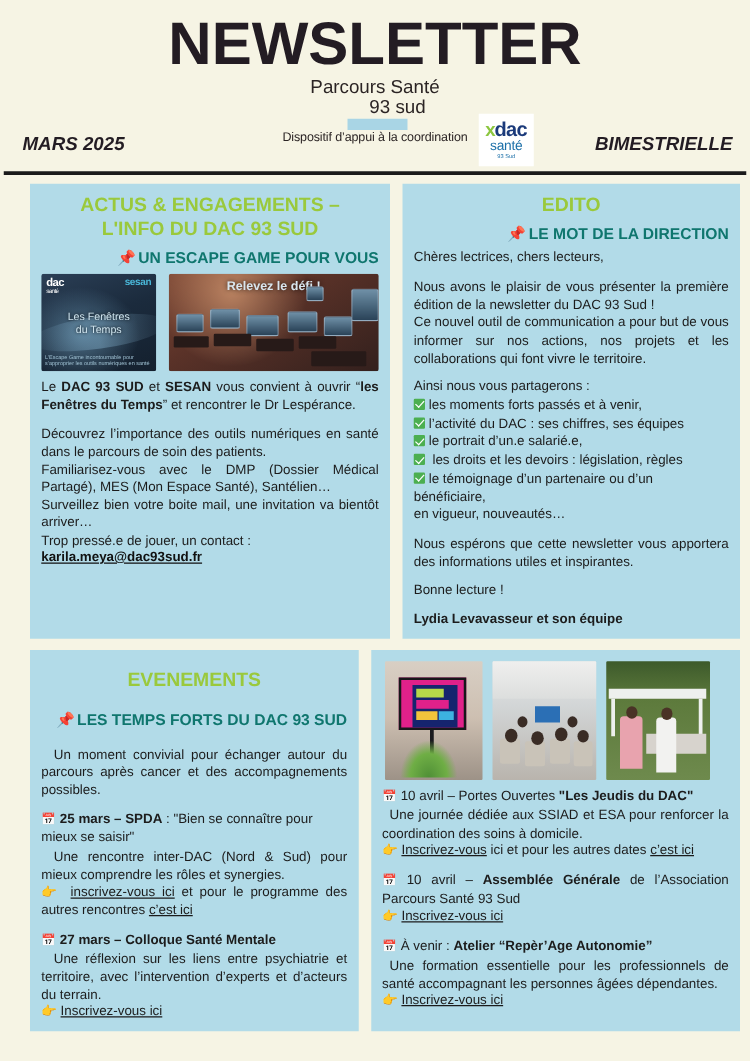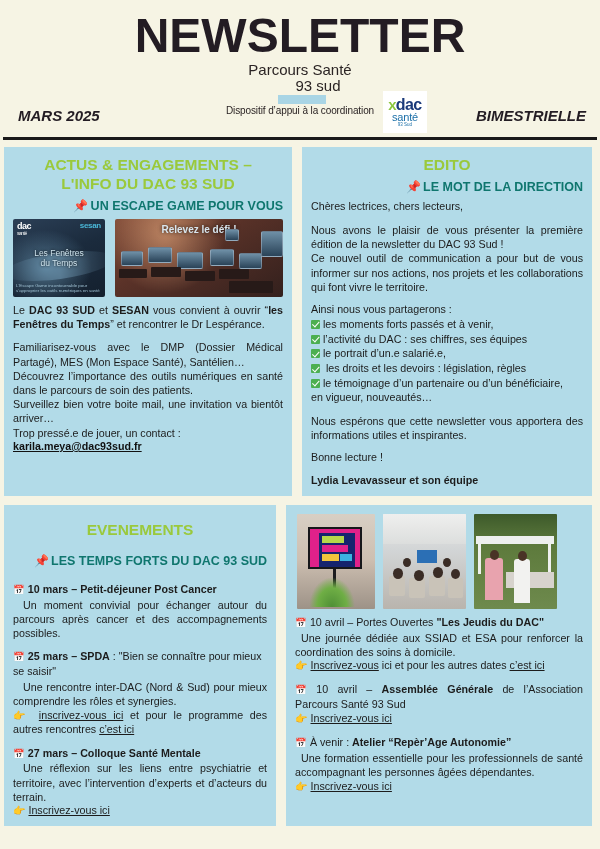--- a/index.html
+++ b/index.html
@@ -44,21 +44,21 @@
   }
   .logo-row1 { display: flex; align-items: center; }
   .logo-x { color: #8cc63f; font-weight: bold; font-size: 15px; margin-right: -1px; }
   .logo-dac { color: #1b3a7a; font-weight: bold; font-size: 16px; letter-spacing: -0.5px; }
   .logo-sante { color: #1b6fa8; font-size: 11px; letter-spacing: -0.2px; margin-top: -1px; }
   .logo-93 { color: #1b6fa8; font-size: 4.5px; margin-top: 0px; }
 
   .rule { height: 3px; background: #1a1a1a; margin: 0 3px; }
 
   
-  .body-area { padding: 7px 8px 0 4px; }
+  .body-area { padding: 7px 8px 0 24px; }
   .row { display: flex; gap: 10px; }
   .panel { background: #b2dbe8; padding: 6px 9px 8px 9px; }
   .col-left { width: 288px; }
   .col-right { width: 324px; }
   .gap-row { height: 9px; }
 
   
   .sec-title {
     text-align: center; color: #9ac93c; font-weight: bold;
     font-size: 15.5px; line-height: 1.22; margin: 3px 0 2px 0;
@@ -216,22 +216,22 @@
             <span class="kb" style="left:70px;top:52px;width:30px;height:10px;"></span>
             <span class="kb" style="left:104px;top:50px;width:30px;height:10px;"></span>
             <span class="kb" style="left:114px;top:62px;width:44px;height:12px;"></span>
           </div>
         </div>
 
         <p class="tj">
           <span>Le </span><span class="b">DAC 93 SUD</span><span> et </span><span class="b">SESAN</span><span> vous convient à ouvrir “</span><span class="b">les Fenêtres du Temps</span><span>” et rencontrer le Dr Lespérance.</span>
         </p>
         <div class="spacer"></div>
+        <p class="tj">Découvrez l’importance des outils numériques en santé dans le parcours de soin des patients.</p>
         <p class="tj">Familiarisez-vous avec le DMP (Dossier Médical Partagé), MES (Mon Espace Santé), Santélien…</p>
-        <p class="tj">Découvrez l’importance des outils numériques en santé dans le parcours de soin des patients.</p>
         <p class="tj">Surveillez bien votre boite mail, une invitation va bientôt arriver…</p>
         <p class="tj">Trop pressé.e de jouer, un contact :</p>
         <p class="t">
           <span class="mail">karila.meya@dac93sud.fr</span>
         </p>
       </div>
 
       <div class="panel col-right">
         <div class="sec-title">EDITO</div>
         <div class="sub-title">
@@ -275,23 +275,20 @@
 
     <div class="row">
 
       <div class="panel col-left">
         <div class="sec-title" style="margin-top:10px;">EVENEMENTS</div>
         <div class="sub-title" style="margin:14px 0 14px 0;">
           <span class="pin">📌</span><span>LES TEMPS FORTS DU DAC 93 SUD</span>
         </div>
 
         <div>
-          <div class="evt-head">
-            <span class="cal">📅</span><span class="b">10 mars – Petit-déjeuner Post Cancer</span>
-          </div>
           <p class="tj" style="text-indent:10px;">Un moment convivial pour échanger autour du parcours après cancer et des accompagnements possibles.</p>
         </div>
         <div class="spacer"></div>
 
         <div>
           <div class="evt-head">
             <span class="cal">📅</span><span class="b">25 mars – SPDA</span><span> : "Bien se connaître pour mieux se saisir"</span>
           </div>
           <p class="tj" style="text-indent:10px;">Une rencontre inter-DAC (Nord &amp; Sud) pour mieux comprendre les rôles et synergies.</p>
           <p class="tj">

